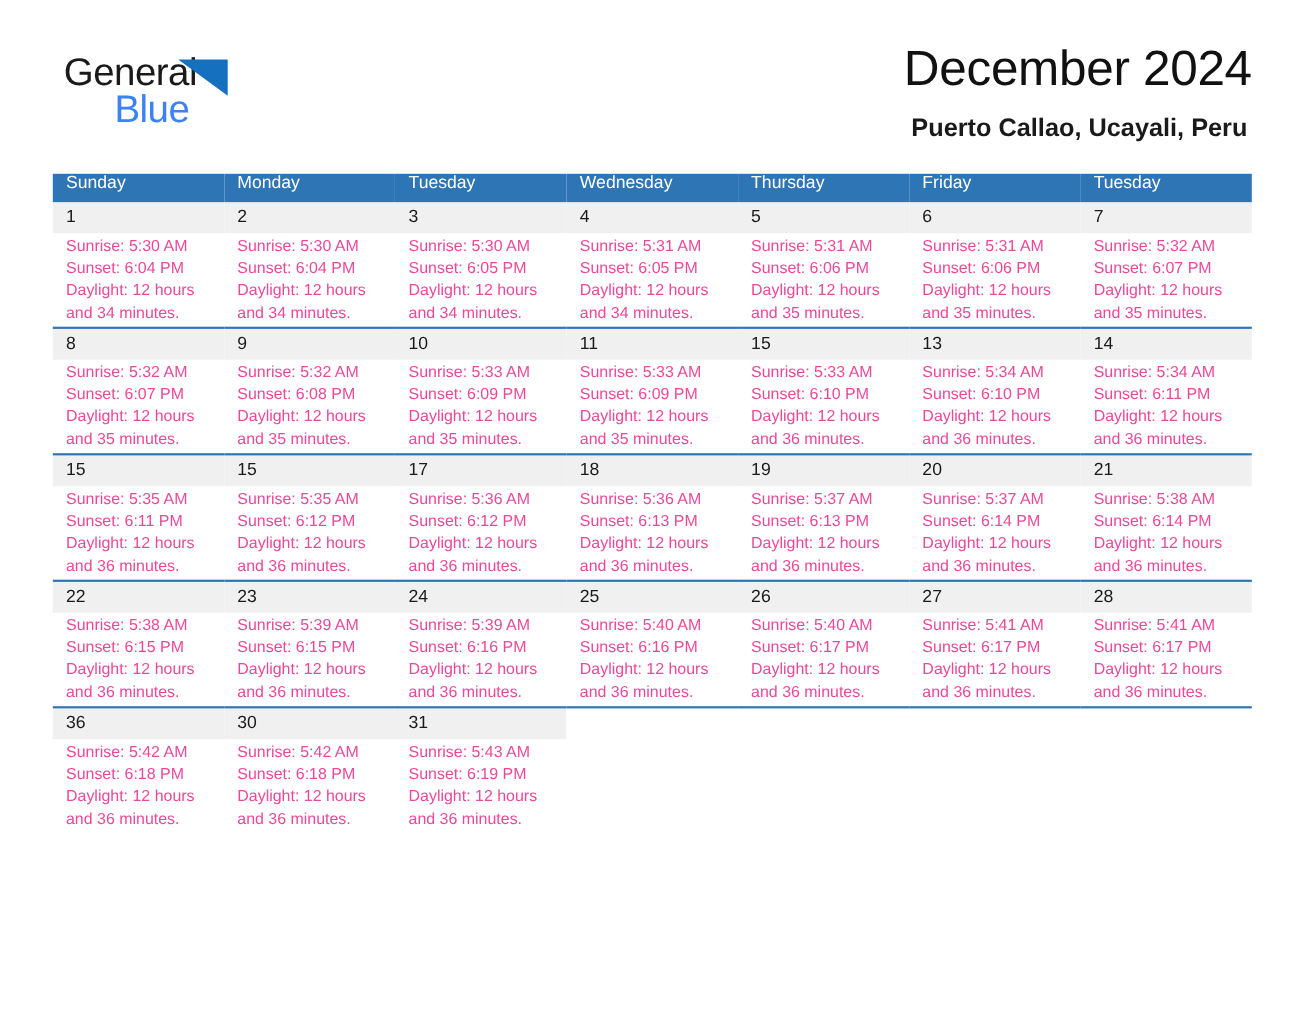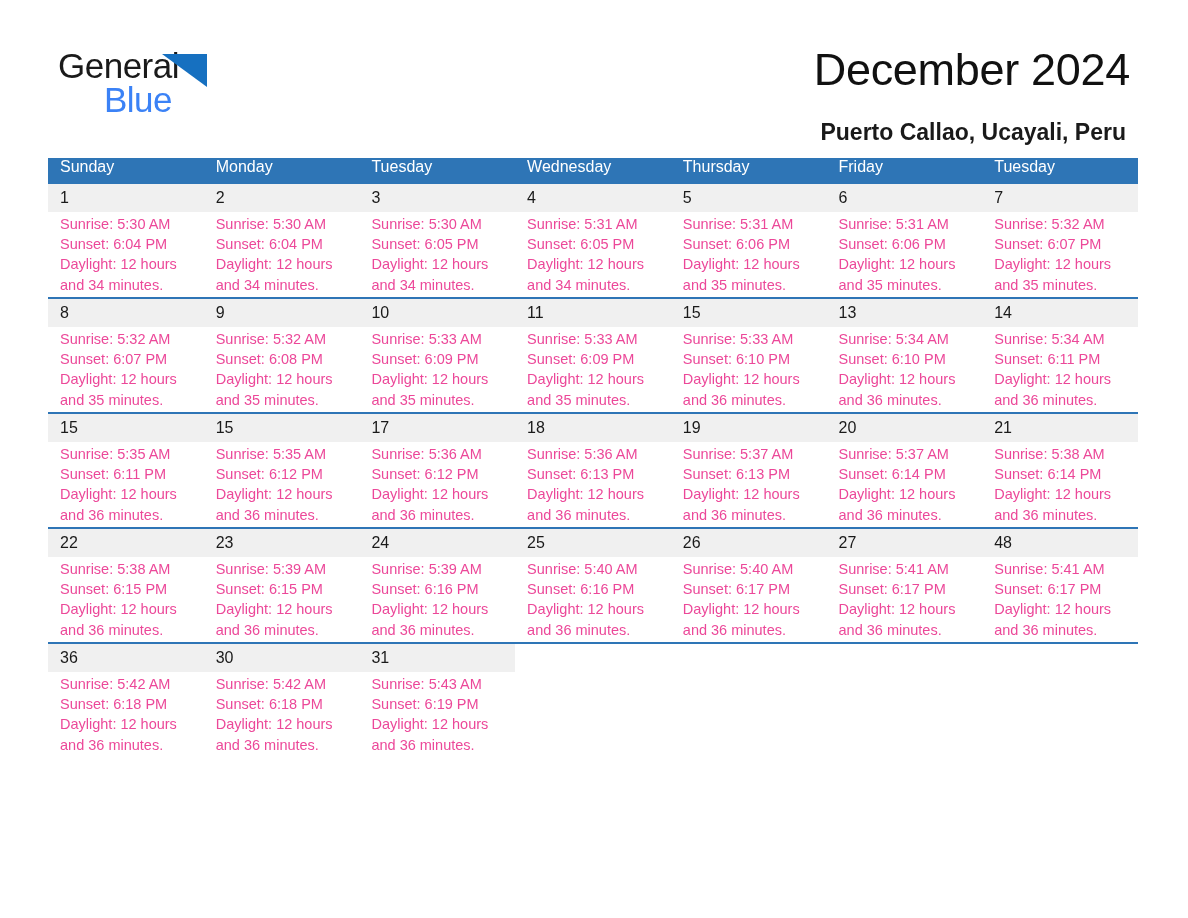--- a/index.html
+++ b/index.html
@@ -76,29 +76,29 @@
     top: 0;
     text-align: right;
     width: 700px;
   }
   .cal-title {
     font-size: 45px;
     font-weight: normal;
     color: #111111;
     line-height: 1.05;
     letter-spacing: -0.3px;
-    margin: 8px;
+    margin: 0;
     padding: 0;
     white-space: nowrap;
   }
   .cal-subtitle {
     font-size: 23px;
     font-weight: bold;
     color: #1a1a1a;
-    margin: 12px;
+    margin: 4px;
     padding-top: 14px;
     white-space: nowrap;
   }
 
   
   .calendar {
     position: absolute;
     left: 48px;
     top: 158px;
     width: 1090px;
@@ -438,21 +438,21 @@
         <td>
           <div class="daynum">27</div>
           <div class="dayinfo">
             <div>Sunrise: 5:41 AM</div>
             <div>Sunset: 6:17 PM</div>
             <div>Daylight: 12 hours</div>
             <div>and 36 minutes.</div>
           </div>
         </td>
         <td>
-          <div class="daynum">48</div>
+          <div class="daynum">28</div>
           <div class="dayinfo">
             <div>Sunrise: 5:41 AM</div>
             <div>Sunset: 6:17 PM</div>
             <div>Daylight: 12 hours</div>
             <div>and 36 minutes.</div>
           </div>
         </td>
       </tr>
 
       <tr class="week-row">

